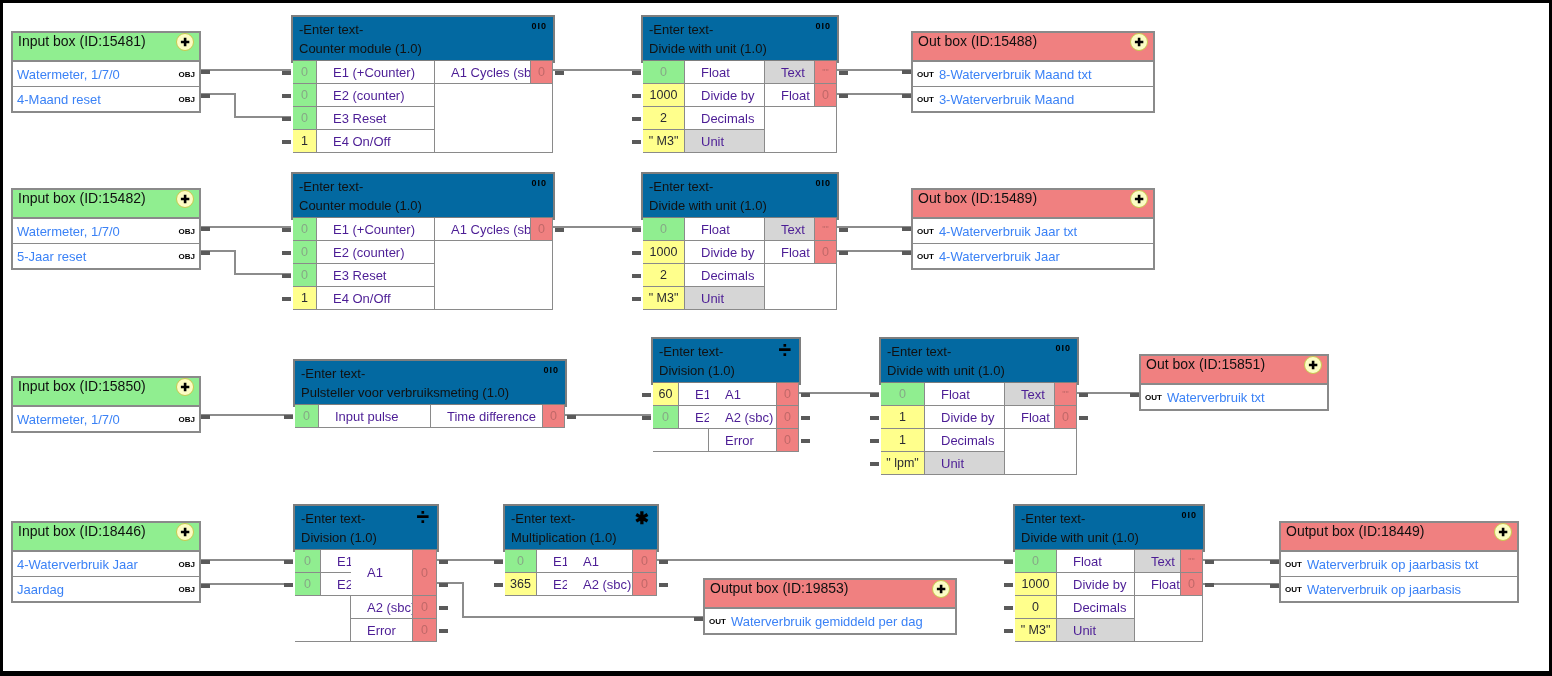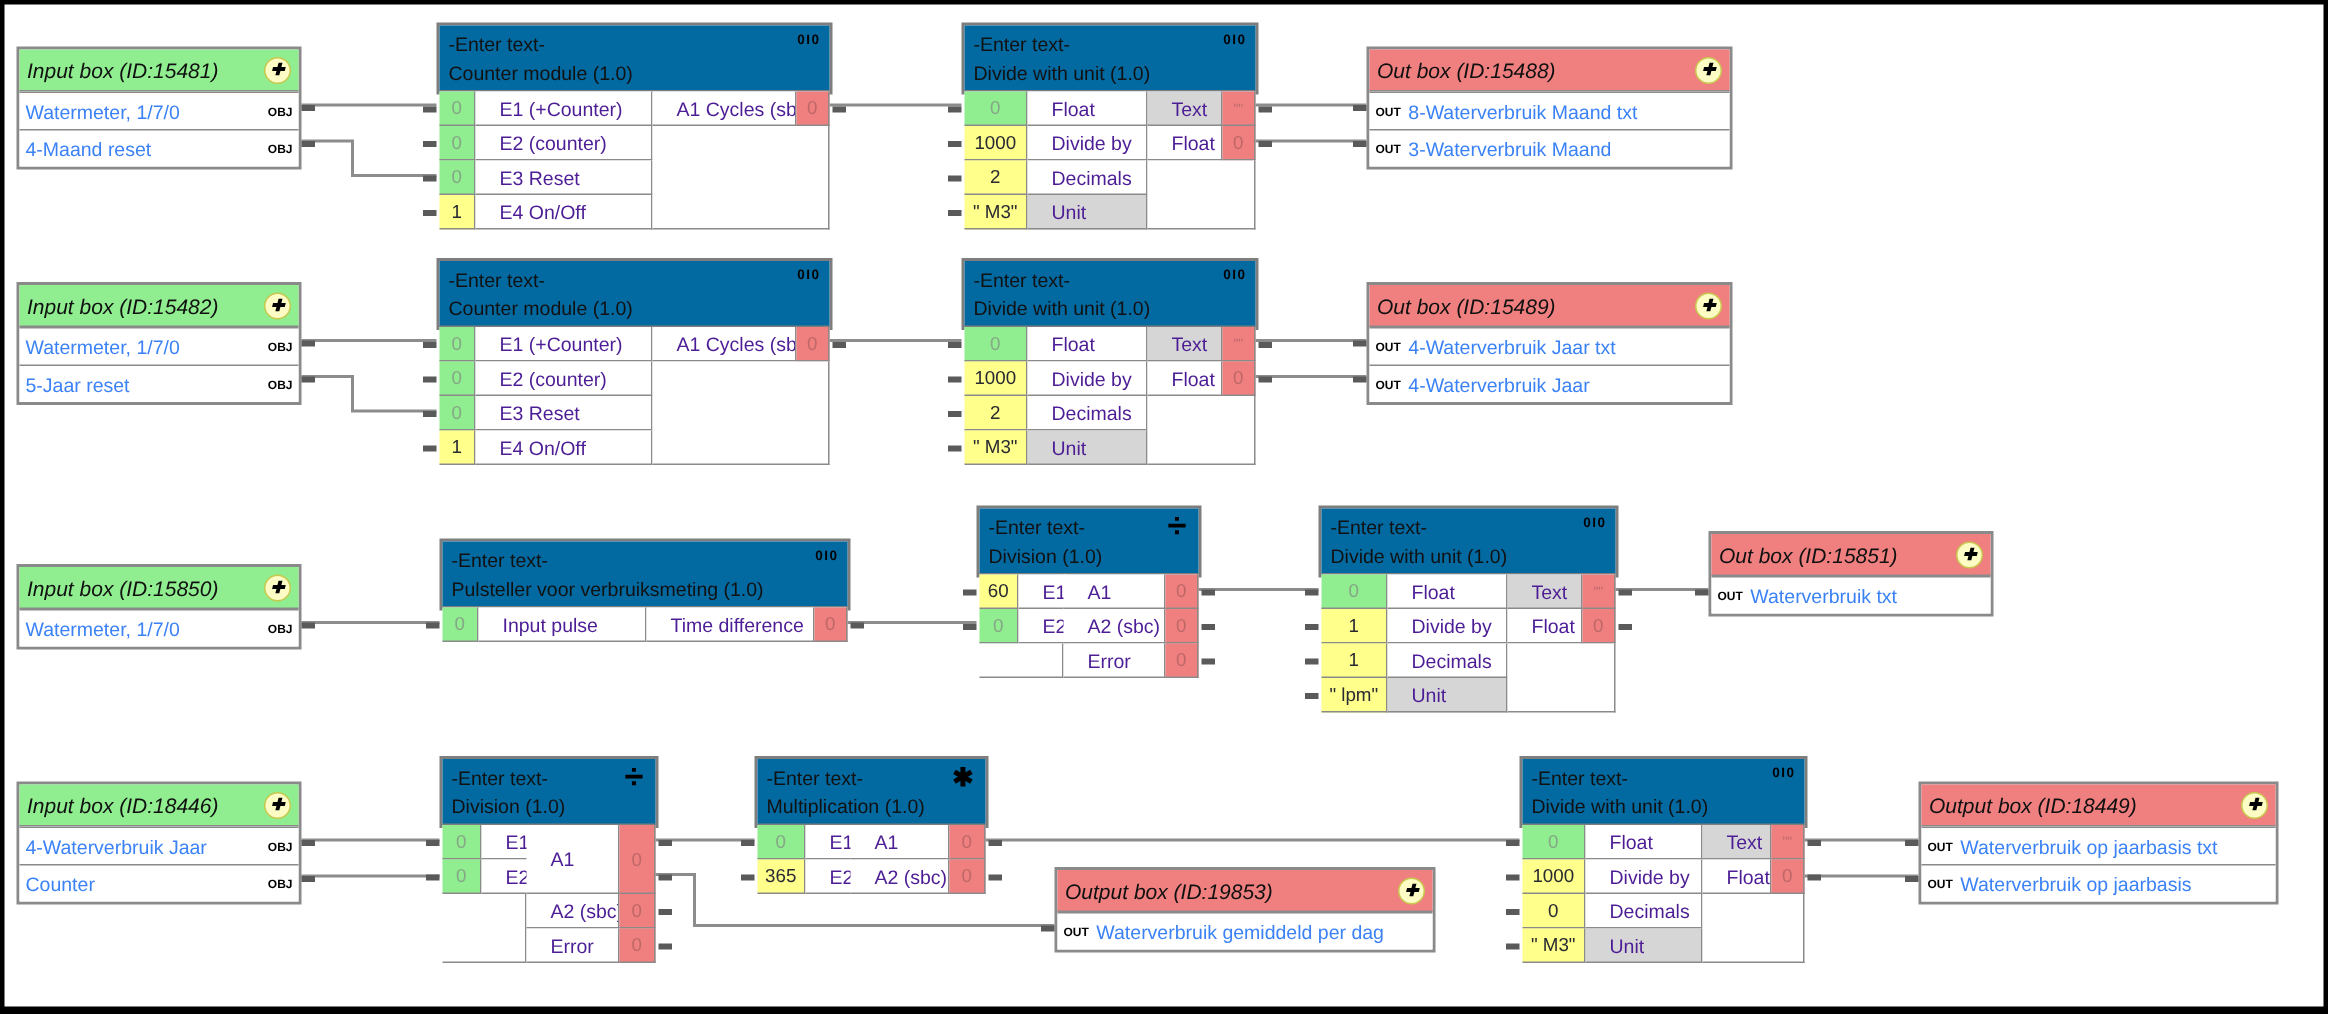--- a/index.html
+++ b/index.html
@@ -11,21 +11,21 @@
     border-bottom-width:5px;
     background:#fff;
     font-family:"Liberation Sans",sans-serif;
     overflow:hidden;
   }
   #wires{position:absolute;left:0;top:0;width:100%;height:100%;}
   .stub{position:absolute;width:9px;height:4px;background:#5a5a5a;}
 
   
   .io-block{position:absolute;box-sizing:content-box;border:2px solid #8a8a8a;background:#fff;}
-  .io-header{height:27px;display:flex;align-items:center;padding:0 5px;border-bottom:1px solid #8a8a8a;font-style:italic;}
+  .io-header{height:27px;display:flex;padding:0 5px;border-bottom:1px solid #8a8a8a;}
   .io-header.green{background:#90ee90;}
   .io-header.red{background:#f08080;}
   .io-title{font-size:14px;color:#101010;white-space:nowrap;overflow:hidden;}
   .plus-icon{margin-left:auto;width:16px;height:16px;border-radius:50%;
     background:#fcfcc4;border:1px solid #c8c84e;color:#000;
     font-size:11px;line-height:16px;text-align:center;font-weight:bold;flex:0 0 auto;}
   .io-row{height:24px;border-top:1px solid #8a8a8a;display:flex;align-items:center;
     padding:0 4px;background:#fff;white-space:nowrap;overflow:hidden;}
   .io-row:first-of-type{border-top:none;}
   .io-label{font-size:13px;color:#3b82f6;}
@@ -344,21 +344,21 @@
     <div class="io-block" style="left: 8px; top: 518px; width: 186px;">
       <div class="io-header green">
         <div class="io-title">Input box (ID:18446)</div>
         <div class="plus-icon">✚</div>
       </div>
       <div class="io-row">
         <div class="io-label">4-Waterverbruik Jaar</div>
         <div class="badge right">OBJ</div>
       </div>
       <div class="io-row">
-        <div class="io-label">Counter</div>
+        <div class="io-label">Jaardag</div>
         <div class="badge right">OBJ</div>
       </div>
     </div>
     <div class="stub" style="left: 198px; top: 557px;"></div>
     <div class="stub" style="left: 198px; top: 581px;"></div>
     <div class="mod-block" style="left: 290px; top: 501px; width: 142px;">
       <div class="mod-header" style="height: 44px;">
         <div class="mod-title">-Enter text-</div>
         <div class="mod-sub">Division (1.0)</div>
         <div class="mod-corner c-div">÷</div>

